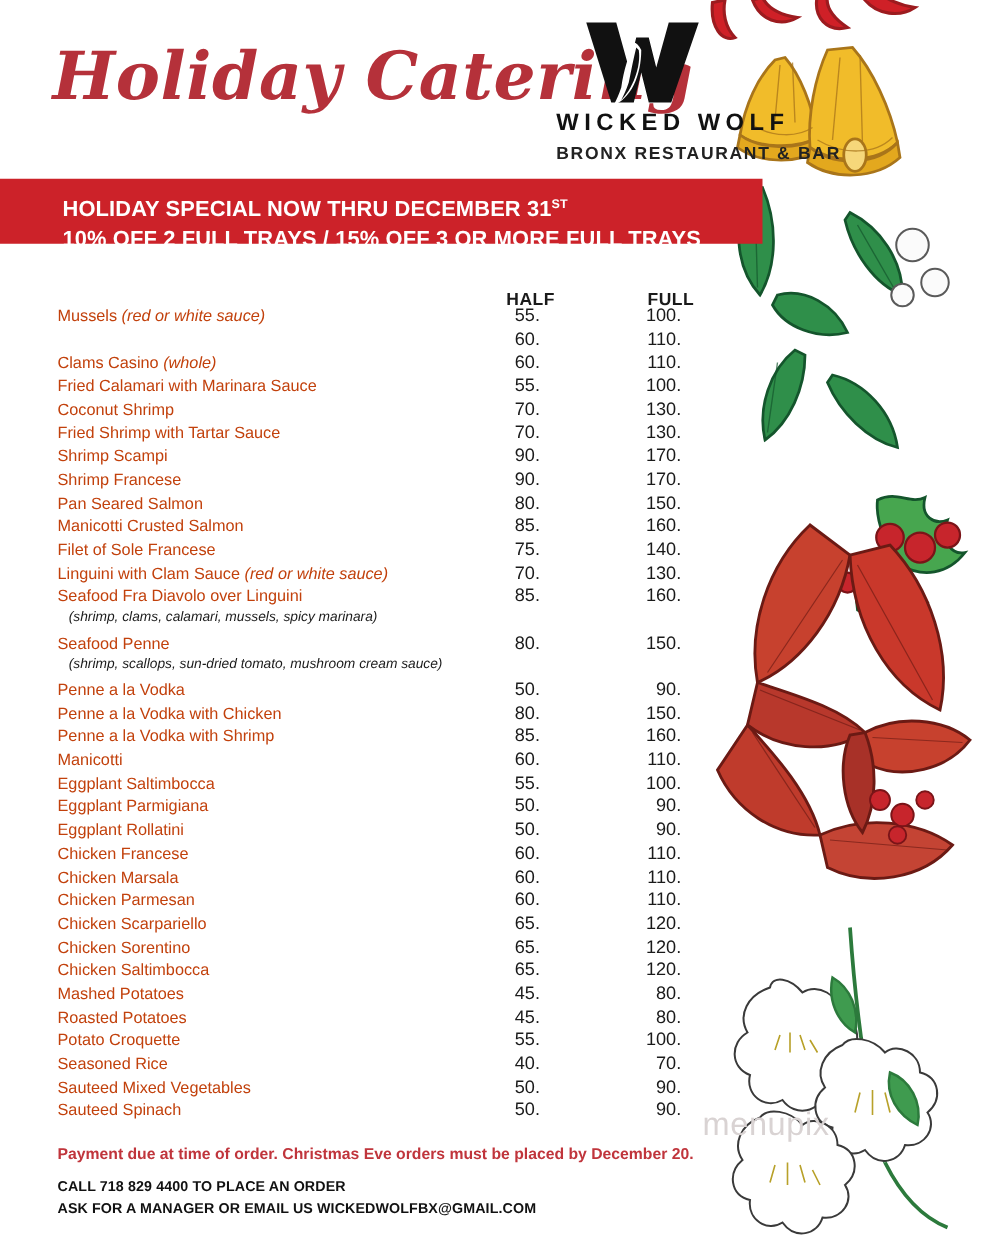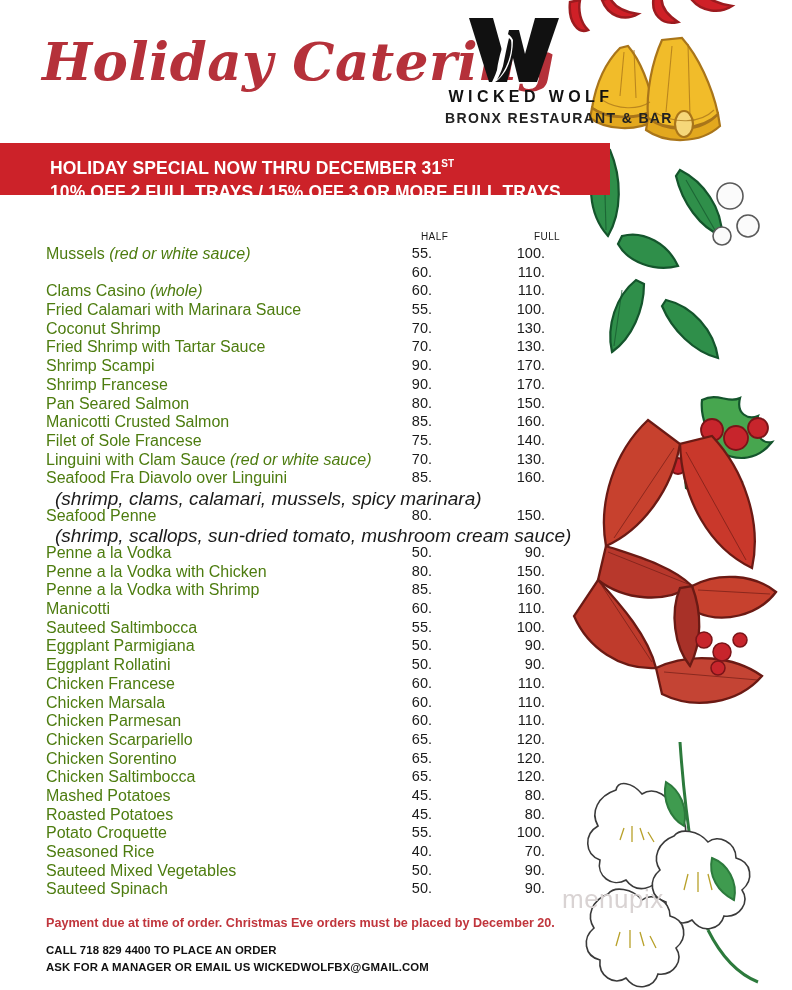--- a/index.html
+++ b/index.html
@@ -50,21 +50,21 @@
     position: absolute;
     left: 445px;
     top: 14px;
     width: 172px;
     text-align: center;
   }
   .logo-mark { width: 100%; height: 72px; display: block; }
   .logo-name {
     font-family: "Liberation Sans", sans-serif;
     font-weight: 700;
-    font-size: 16px;
+    font-size: 19px;
     letter-spacing: 4.4px;
     color: #111111;
     margin-top: 2px;
     white-space: nowrap;
   }
   .logo-sub {
     font-family: "Liberation Sans", sans-serif;
     font-weight: 700;
     font-size: 14px;
     letter-spacing: 1.35px;
@@ -104,40 +104,39 @@
     left: 46px;
     top: 231px;
     width: 500px;
   }
   .col-head {
     position: relative;
     height: 14px;
   }
   .col-head .lbl {
     position: absolute;
-    font-weight: 400;
-    font-size: 10px;
+    font-weight: 700;
+    font-size: 14px;
     letter-spacing: 0.4px;
     color: #1a1a1a;
-    margin-left: 16px;
   }
   .col-head .lbl.half { left: 359px; }
   .col-head .lbl.full { left: 472px; }
 
   .row {
     position: relative;
     height: 18.7px;
     white-space: nowrap;
   }
   .row .nm {
     position: absolute;
     left: 0;
     top: 0;
-    font-size: 16px;
-    color: #4d7c0f;
+    font-size: 13px;
+    color: #c2410c;
     white-space: nowrap;
   }
   .row .nm em {
     font-style: italic;
   }
   .row .p {
     position: absolute;
     top: 0;
     font-size: 14.5px;
     color: #1a1a1a;
@@ -148,21 +147,21 @@
 
   .subrow {
     position: relative;
     height: 18.7px;
     white-space: nowrap;
   }
   .subrow .sub {
     position: absolute;
     left: 9px;
     top: 0;
-    font-size: 19px;
+    font-size: 11px;
     font-style: italic;
     color: #1a1a1a;
     white-space: nowrap;
   }
 
   
   .footer {
     position: absolute;
     left: 46px;
     top: 916px;
@@ -408,21 +407,21 @@
           <span class="nm">Penne a la Vodka with Shrimp</span>
           <span class="p half">85.</span>
           <span class="p full">160.</span>
         </div>
         <div class="row">
           <span class="nm">Manicotti</span>
           <span class="p half">60.</span>
           <span class="p full">110.</span>
         </div>
         <div class="row">
-          <span class="nm">Sauteed Saltimbocca</span>
+          <span class="nm">Eggplant Saltimbocca</span>
           <span class="p half">55.</span>
           <span class="p full">100.</span>
         </div>
         <div class="row">
           <span class="nm">Eggplant Parmigiana</span>
           <span class="p half">50.</span>
           <span class="p full">90.</span>
         </div>
         <div class="row">
           <span class="nm">Eggplant Rollatini</span>

